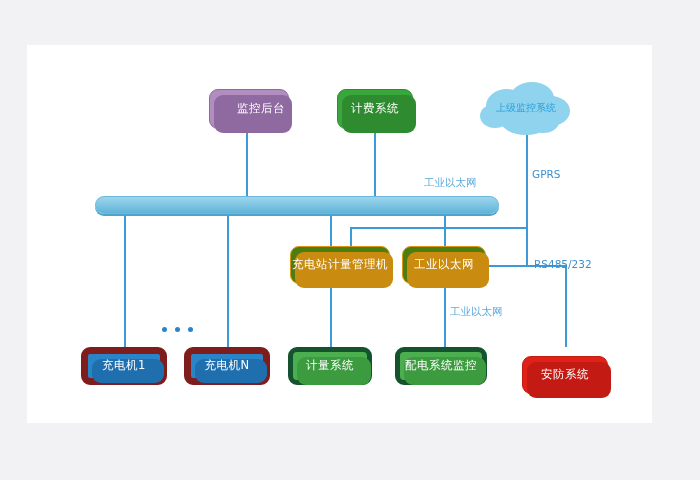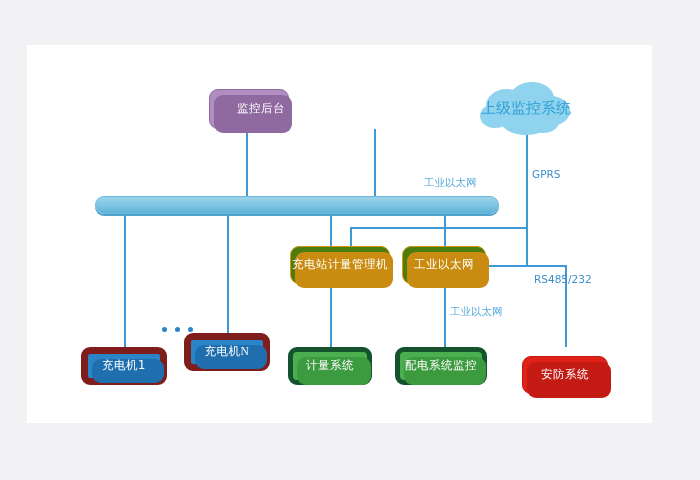--- a/index.html
+++ b/index.html
@@ -49,21 +49,21 @@
   .n-blue{background:#2a84c8;border:7px solid #7f1d1d;}
   .n-blue::after{background:#1f6fae;}
   .n-red{background:#e02118;border:1px solid #c31b13;}
   .n-red::after{background:#c31b13;}
 
   
   .cloud{
     position:absolute;
     z-index:6;
     color:#2f9fd6;
-    font-size:15px;
+    font-size:10px;
     display:flex;align-items:center;justify-content:center;
   }
   .cloud svg{position:absolute;left:0;top:0;}
   .cloud .lbl{position:relative;z-index:2;padding-bottom:6px;}
 
   
   .bus{
     position:absolute;
     z-index:5;
     border-radius:11px;
@@ -115,33 +115,36 @@
   <div class="ln lnv" style="left:444px;top:227px;height:20px;"></div>
 
   <div class="ln lnh" style="left:485px;top:265px;width:81px;"></div>
   <div class="ln lnv" style="left:565px;top:265px;height:82px;"></div>
 
   <div class="ln lnv" style="left:330px;top:284px;height:63px;"></div>
   <div class="ln lnv" style="left:444px;top:284px;height:63px;"></div>
 
   <div class="wlabel" style="left:424px;top:176px;">工业以太网</div>
   <div class="wlabel dark" style="left:532px;top:168px;">GPRS</div>
-  <div class="wlabel dark" style="left:534px;top:273px;">RS485/232</div>
+  <div class="wlabel dark" style="left:534px;top:258px;">RS485/232</div>
   <div class="wlabel" style="left:450px;top:305px;">工业以太网</div>
 
   <div class="dots" style="left:162px;top:327px;">
     <i></i>
     <i></i>
     <i></i>
   </div>
 
   <div class="node n-purple" style="left:209px;top:89px;width:80px;height:40px;padding-left:24px;">
     <span class="lbl">监控后台</span>
   </div>
 
+  <div class="node n-green" style="left:337px;top:89px;width:76px;height:40px;">
+    <span class="lbl">计费系统</span>
+  </div>
 
   <div class="cloud" style="left:477px;top:80px;width:98px;height:62px;">
     <svg width="98" height="62" viewBox="0 0 98 62">
       <g fill="#8fd3ee">
         <ellipse cx="30" cy="26" rx="21" ry="17"></ellipse>
         <ellipse cx="55" cy="18" rx="22" ry="16"></ellipse>
         <ellipse cx="74" cy="31" rx="19" ry="15"></ellipse>
         <ellipse cx="18" cy="36" rx="15" ry="12"></ellipse>
         <ellipse cx="49" cy="38" rx="27" ry="17"></ellipse>
         <ellipse cx="66" cy="42" rx="16" ry="11"></ellipse>
@@ -155,21 +158,21 @@
   </div>
 
   <div class="node n-orange" style="left:402px;top:246px;width:84px;height:38px;">
     <span class="lbl">工业以太网</span>
   </div>
 
   <div class="node n-blue" style="left:81px;top:347px;width:86px;height:38px;">
     <span class="lbl">充电机1</span>
   </div>
 
-  <div class="node n-blue" style="left:184px;top:333px;width:86px;height:38px;font-family:Liberation Serif, serif;">
+  <div class="node n-blue" style="left:184px;top:347px;width:86px;height:38px;">
     <span class="lbl">充电机N</span>
   </div>
 
   <div class="node n-green2" style="left:288px;top:347px;width:84px;height:38px;">
     <span class="lbl">计量系统</span>
   </div>
 
   <div class="node n-green2" style="left:395px;top:347px;width:92px;height:38px;">
     <span class="lbl">配电系统监控</span>
   </div>

